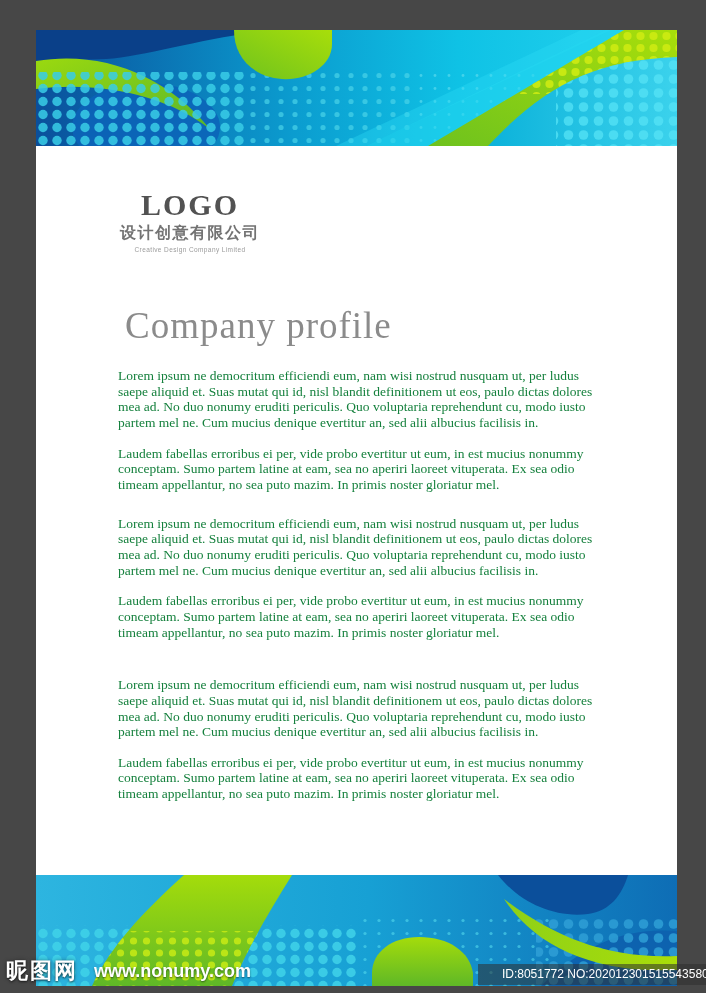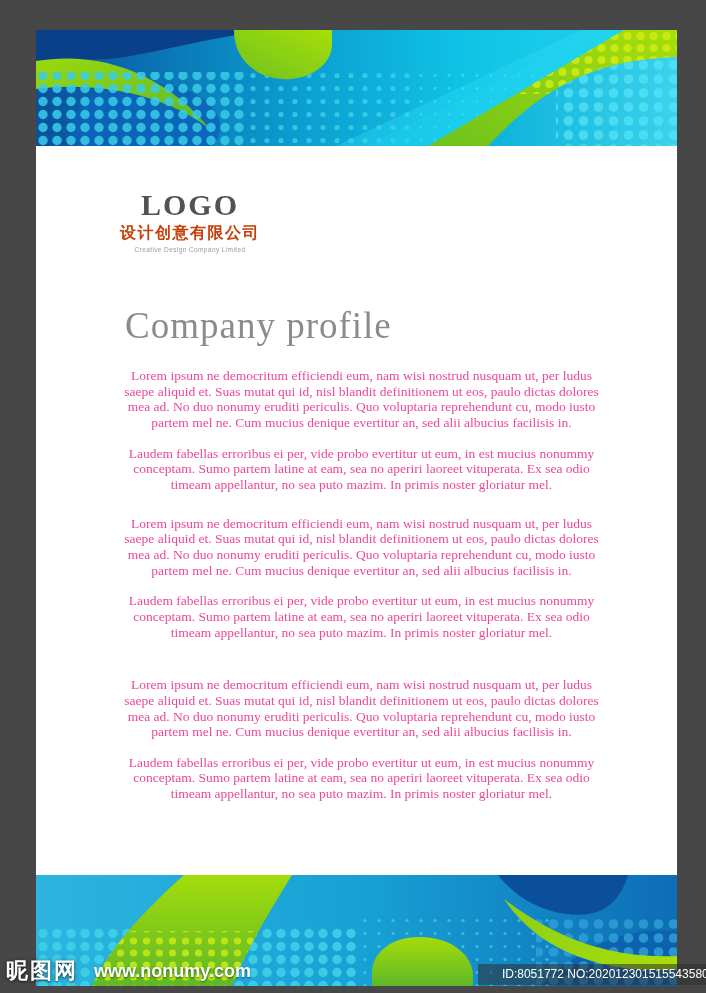--- a/index.html
+++ b/index.html
@@ -14,32 +14,32 @@
     background:#ffffff;
     text-decoration:underline;
   }
   .banner{position:absolute;left:0;width:641px;overflow:hidden}
   .banner.header{top:0;height:116px}
   .banner.footer{bottom:0;height:111px}
   .banner svg{display:block;width:100%;height:100%}
 
   .logo{position:absolute;left:78px;top:160px;width:152px;text-align:center}
   .logo-text{font-family:"Liberation Serif",serif;font-weight:700;font-size:30px;line-height:1;color:#525252;letter-spacing:2px}
-  .logo-cn{font-family:"Liberation Sans",sans-serif;font-weight:700;font-size:16px;color:#c2410c;letter-spacing:1.5px;margin-top:3px}
+  .logo-cn{font-family:"Liberation Sans",sans-serif;font-weight:700;font-size:16px;color:#737373;letter-spacing:1.5px;margin-top:3px}
   .logo-en{font-family:"Liberation Sans",sans-serif;font-size:6.5px;color:#9b9b9b;letter-spacing:.4px;margin-top:2px;white-space:nowrap}
 
   .page-title{
     position:absolute;left:77px;top:262px;margin:12px;
     font-family:"Liberation Serif",serif;font-weight:400;
     font-size:37px;color:#8b8b8b;letter-spacing:1px;
   }
 
   .body-copy{
     position:absolute;left:82px;top:338px;width:487px;
-    font-size:13.5px;line-height:1.16;color:#ec4899;text-align:center;
+    font-size:13.5px;line-height:1.16;color:#15803d;text-align:left;
   }
   .section{margin:0 0 23px}
   .section:nth-of-type(2){margin-bottom:37px}
   .para{margin:0 0 15px}
   .para:last-child{margin-bottom:0}
 
   .wm-left{
     position:absolute;left:6px;top:956px;height:30px;
     display:flex;align-items:center;gap:16px;
     font-family:"Liberation Sans",sans-serif;

